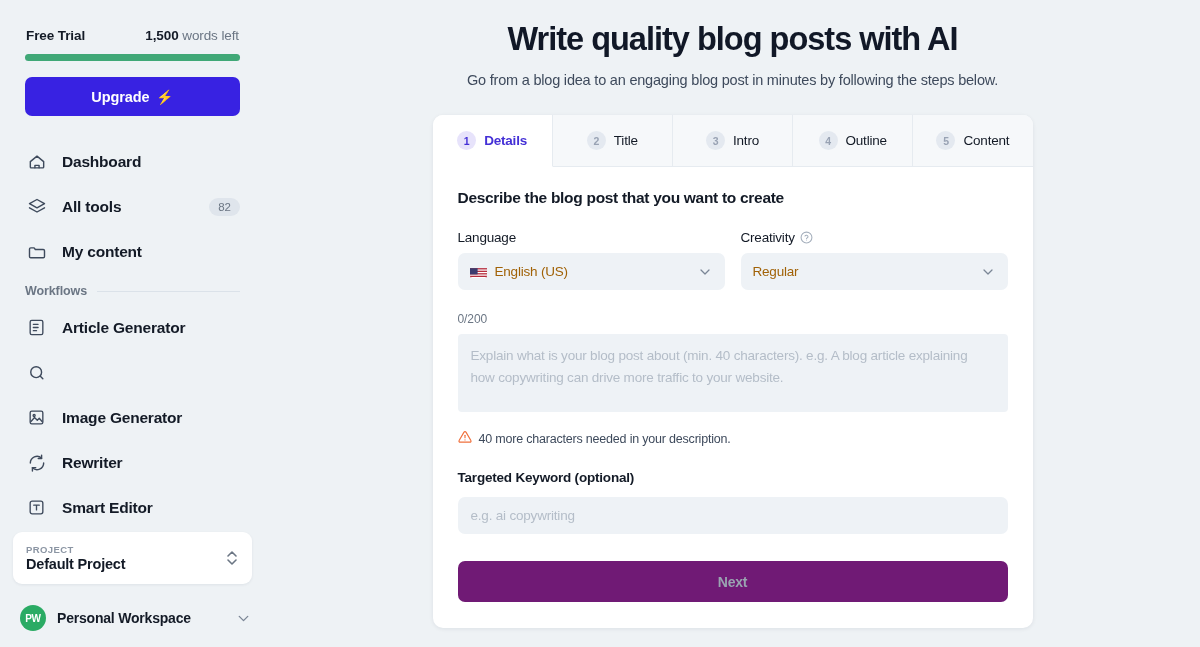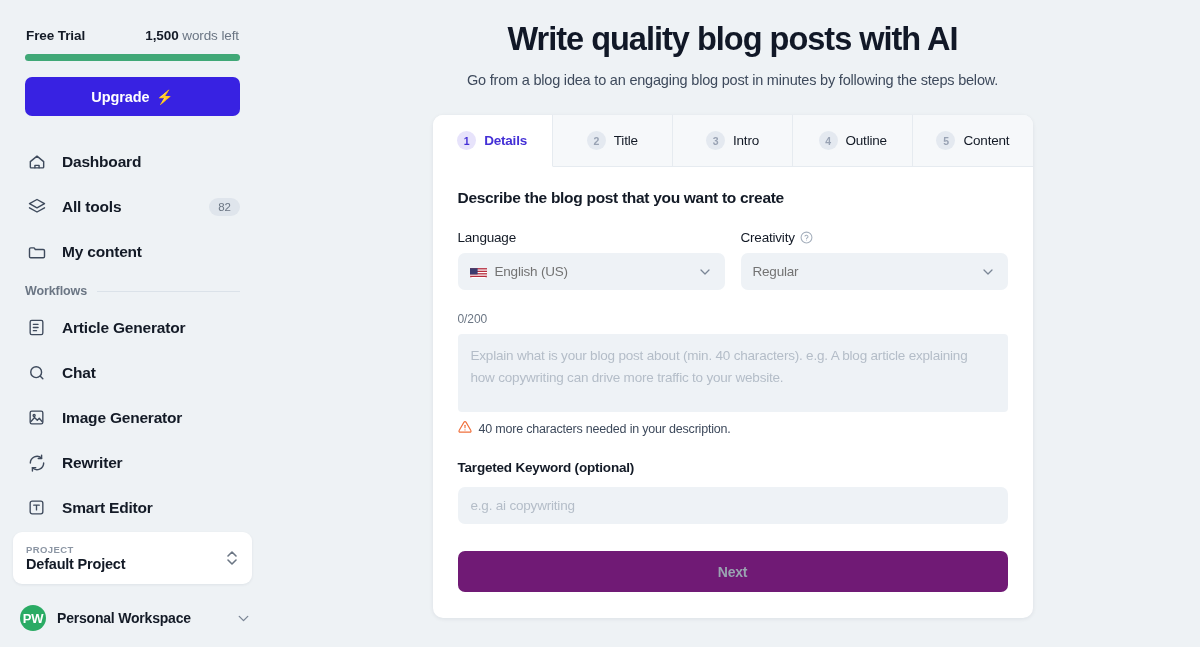--- a/index.html
+++ b/index.html
@@ -76,21 +76,21 @@
   .stack-chevrons { color: #6b7684; display:flex; flex-direction:column; align-items:center; }
 
   .workspace {
     position: absolute; left: 20px; bottom: 12px;
     width: 232px; height: 34px;
     display: flex; align-items: center; gap: 11px; cursor: pointer;
   }
   .avatar {
     width: 26px; height: 26px; border-radius: 50%;
     background: #2aab64; color: #fff;
-    font-size: 13px; font-weight: 700;
+    font-size: 10px; font-weight: 700;
     display: flex; align-items: center; justify-content: center;
     letter-spacing: -0.2px;
   }
   .workspace-name { flex: 1; font-size: 14px; font-weight: 700; color: #131a26; letter-spacing: -0.2px; }
 
   
   .main { flex: 1; height: 647px; padding-top: 20px; position: relative; }
   .page-title {
     text-align: center; font-size: 32.5px; font-weight: 700;
     color: #111827; letter-spacing: -1px; line-height: 1.2;
@@ -133,38 +133,38 @@
   .flabel {
     font-size: 13.5px; color: #131a26; letter-spacing: -0.2px;
     display: flex; align-items: center; gap: 5px;
   }
   .help-icon { color: #a6b0bd; display:flex; }
   .select {
     margin-top: 8px; height: 37px; border-radius: 7px;
     background: #eef2f6; display: flex; align-items: center;
     padding: 0 12px; gap: 8px; cursor: pointer;
   }
-  .select .val { flex: 1; font-size: 13.5px; color: #737373; letter-spacing: -0.2px; }
+  .select .val { flex: 1; font-size: 13.5px; color: #a16207; letter-spacing: -0.2px; }
   .chev { color: #7b8696; display:flex; }
   .flag {
     width: 17px; height: 12px; border-radius: 2px; overflow: hidden;
     flex: 0 0 17px; display:block;
   }
 
   .label-row { display: flex; align-items: baseline; justify-content: space-between; margin-top: 22px; }
   .label-row .flabel { font-size: 13.5px; font-weight: 700; }
   .counter { font-size: 12px; color: #6b7684; letter-spacing: -0.1px; }
 
   .textarea {
     margin-top: 8px; height: 78px; border-radius: 4px;
     background: #eef2f6; padding: 11px 13px;
     font-size: 13.5px; line-height: 1.6; color: #b4bdc8;
     letter-spacing: -0.2px; cursor: text;
   }
-  .hint { display: flex; align-items: center; gap: 7px; margin-top: 8px; }
+  .hint { display: flex; align-items: center; gap: 7px; margin-top: 18px; }
   .hint-text { font-size: 12.5px; color: #3e4a5c; letter-spacing: -0.2px; }
 
   .input {
     margin-top: 12px; height: 37px; border-radius: 7px;
     background: #eef2f6; display: flex; align-items: center;
     padding: 6px 13px; font-size: 13.5px; color: #b4bdc8;
     letter-spacing: -0.2px; cursor: text;
   }
   .next-btn {
     margin-top: 27px; width: 100%; height: 41px;
@@ -242,21 +242,20 @@
         <span class="nav-label">Article Generator</span>
       </div>
 
       <div class="nav-item">
         <span class="nav-icon">
           <svg width="20" height="20" viewBox="0 0 24 24" fill="none" stroke="currentColor" stroke-width="1.7" stroke-linecap="round" stroke-linejoin="round">
               <circle cx="11" cy="11" r="6.5"></circle>
               <path d="m16 16 3 3"></path>
             </svg>
         </span>
-        <span class="nav-label">Chat</span>
       </div>
 
       <div class="nav-item">
         <span class="nav-icon">
           <svg width="19" height="19" viewBox="0 0 24 24" fill="none" stroke="currentColor" stroke-width="1.7" stroke-linecap="round" stroke-linejoin="round">
               <rect x="4" y="4" width="16" height="16" rx="2"></rect>
               <circle cx="9" cy="9.5" r="1.3"></circle>
               <path d="m5 17 4.5-5 3.5 3.5 2.5-2.5L19 17"></path>
             </svg>
         </span>

